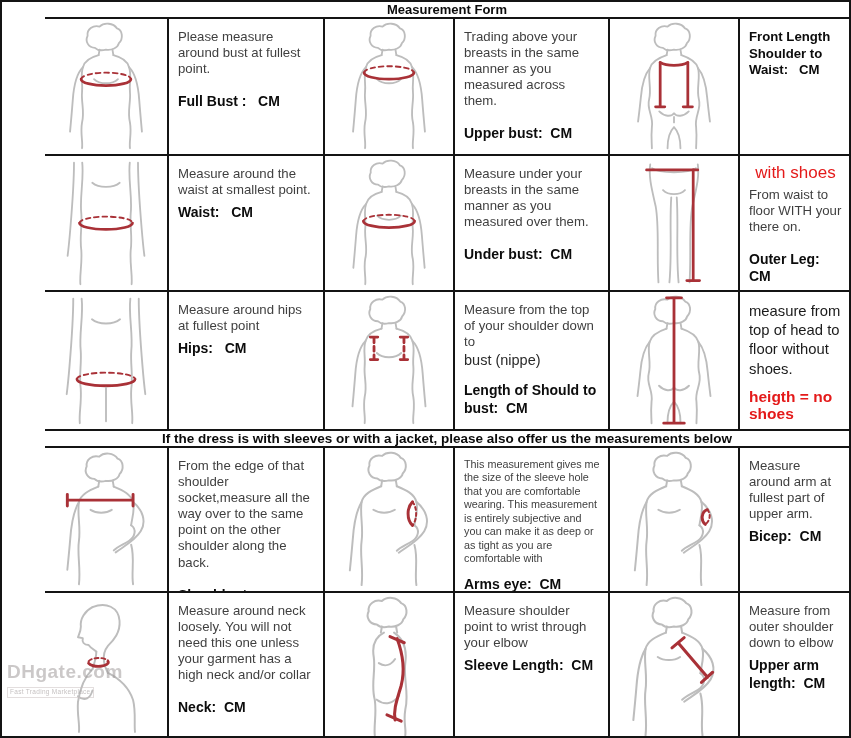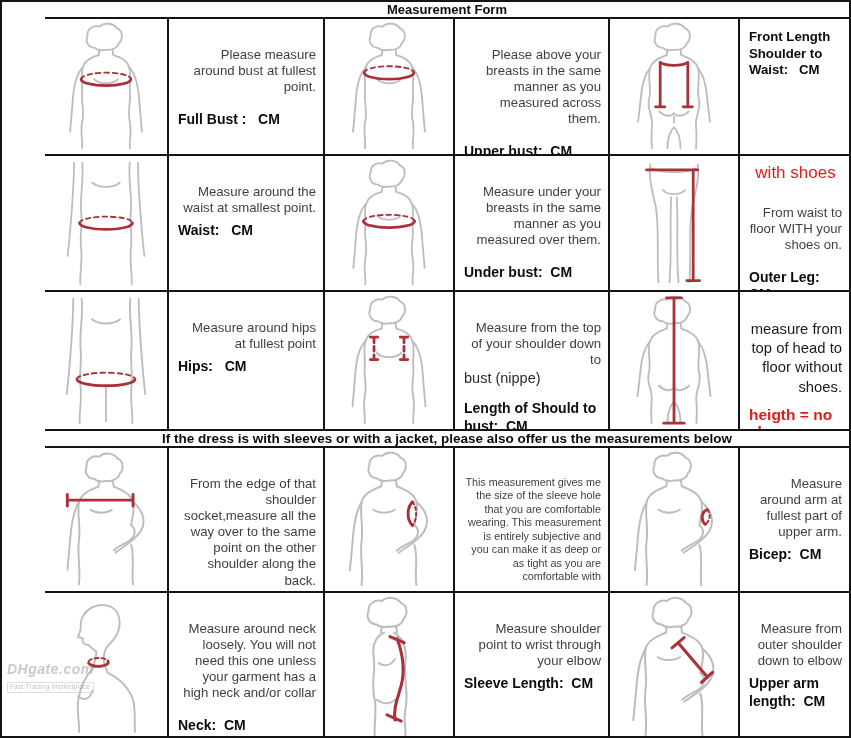--- a/index.html
+++ b/index.html
@@ -14,34 +14,34 @@
   .sec2{flex:1;grid-template-rows:145px 1fr;}
   .cell{box-sizing:border-box;border-right:2px solid #141414;border-bottom:2px solid #141414;background:#fff;overflow:hidden;}
   .cell.c6{border-right:none;}
   .cell.lastrow{border-bottom:none;}
   .fig{display:flex;align-items:stretch;justify-content:center;padding:3px;}
   svg.figsvg{width:100%;height:100%;}
   .figsvg path,.figsvg circle,.figsvg ellipse{fill:none;stroke:#bdbdbd;stroke-width:2;stroke-linecap:round;stroke-linejoin:round;}
   .figsvg .r{stroke:#a93137;}
   .figsvg .rt{stroke-width:3;}
   .txt{padding:8px 7px 5px 9px;display:flex;flex-direction:column;}
-  .body{margin:20px 0 0;color:#3f3f3f;font-size:13.2px;line-height:1.22;text-align:right;}
+  .body{margin:2px 0 0;color:#3f3f3f;font-size:13.2px;line-height:1.22;}
   .label{margin:16px 0 0;color:#0c0c0c;font-weight:bold;font-size:14px;line-height:1.25;}
   .mt22 .label{margin-top:6px;}
   .tight .body{font-size:12.6px;line-height:1.2;}
   .tight .label{margin-top:2px;font-size:13.2px;}
   .small .body{font-size:10.8px;line-height:1.25;}
   .small .label{margin-top:10px;}
   .big .body{font-size:14.8px;line-height:1.3;color:#1a1a1a;}
   .redhead{margin:0 0 2px;color:#e41a1a;font-weight:normal;font-size:17px;text-align:center;line-height:1.1;}
   .redline{margin:9px 0 3px;color:#e41a1a;font-weight:bold;font-size:15.5px;line-height:1.1;}
   .b2{margin:1px 0 0;color:#2a2a2a;font-size:14.5px;line-height:1.3;}
   .mt12 .label{margin-top:12px;}
   .wm{position:absolute;left:5px;top:660px;z-index:5;pointer-events:none;line-height:1;}
-  .wm-main{color:rgba(160,155,155,.55);font-weight:bold;font-size:14px;letter-spacing:.5px;font-style:italic;}
+  .wm-main{color:rgba(160,155,155,.55);font-weight:bold;font-size:19px;letter-spacing:.5px;}
   .wm-sub{display:inline-block;margin-top:3px;font-size:6.5px;color:rgba(165,158,158,.65);
           border:1px solid rgba(200,190,190,.5);padding:1px 2px;letter-spacing:.3px;}
 </style>
 </head>
 <body>
 
 <div class="page">
 
   <div class="header">Measurement Form</div>
 
@@ -71,21 +71,21 @@
           <path d="M52,36 C44,38 37,42 35,49 C32,57 35,66 34,76 C33,88 37,97 34,109 C32,121 35,129 34,137"></path>
           <path d="M68,36 C76,38 83,42 85,49 C88,57 85,66 86,76 C87,88 83,97 86,109 C88,121 85,129 86,137"></path>
           <path d="M35,49 C27,57 25,70 24,84 C23,97 22,108 21,119"></path>
           <path d="M85,49 C93,57 95,70 96,84 C97,97 98,108 99,119"></path>
           <path d="M47,62 C53,68 67,68 73,62"></path>
           <path class="r rt" d="M33,55 a27,7 0 0 0 54,0"></path>
           <path class="r" stroke-dasharray="5,4" d="M33,55 a27,7 0 0 1 54,0"></path>
         </svg>
       </div>
     <div class="cell txt">
-      <p class="body">Please above your breasts in the same manner as you measured across them.</p>
+      <p class="body">Trading above your breasts in the same manner as you measured across them.</p>
       <p class="label">Upper bust:&nbsp; CM</p>
     </div>
     <div class="cell fig">
         <svg class="figsvg" viewBox="0 0 120 140" preserveAspectRatio="xMidYMid meet">
           <path d="M48,28 C41,28 37,21 40,15 C39,8 46,3 53,5 C58,0 68,1 72,7 C78,9 79,18 74,23 C73,28 66,31 60,30 C56,31 51,31 48,28 Z"></path>
           <path d="M53,30 L52,36 M67,30 L68,36"></path>
           <path d="M52,36 C43,39 36,43 34,50 C31,60 36,72 33,84 C30,95 38,102 36,114 C35,126 36,131 36,137"></path>
           <path d="M68,36 C77,39 84,43 86,50 C89,60 84,72 87,84 C90,95 82,102 84,114 C85,126 84,131 84,137"></path>
           <path d="M34,50 C27,58 25,70 24,82 C23,92 22,100 21,108"></path>
           <path d="M86,50 C93,58 95,70 96,82 C97,92 98,100 99,108"></path>
@@ -139,21 +139,21 @@
           <path d="M57,42 C55,70 58,102 55,135"></path>
           <path d="M63,42 C65,70 62,102 65,135"></path>
           <path d="M36,10 C44,16 76,16 84,10"></path>
           <path d="M48,34 C54,40 66,40 72,34"></path>
           <path class="r rt" d="M30,12 L86,12"></path>
           <path class="r rt" d="M81,12 L81,133 M74,133 L88,133"></path>
         </svg>
       </div>
     <div class="cell txt c6">
       <p class="redhead">with shoes</p>
-      <p class="body">From waist to floor WITH your shoes on.</p>
+      <p class="body">From waist to floor WITH your there on.</p>
       <p class="label">Outer Leg:&nbsp; CM</p>
     </div>
 
     <div class="cell fig">
         <svg class="figsvg" viewBox="0 0 120 140" preserveAspectRatio="xMidYMid meet">
           <path d="M34,4 C36,22 31,42 33,60 C34,74 31,86 33,100 C34,116 31,126 32,137"></path>
           <path d="M86,4 C84,22 89,42 87,60 C86,74 89,86 87,100 C86,116 89,126 88,137"></path>
           <path d="M25,4 C25,26 23,52 21,76 C20,88 19,98 18,106"></path>
           <path d="M95,4 C95,26 97,52 99,76 C100,88 101,98 102,106"></path>
           <path d="M45,26 C52,32 68,32 75,26"></path>

